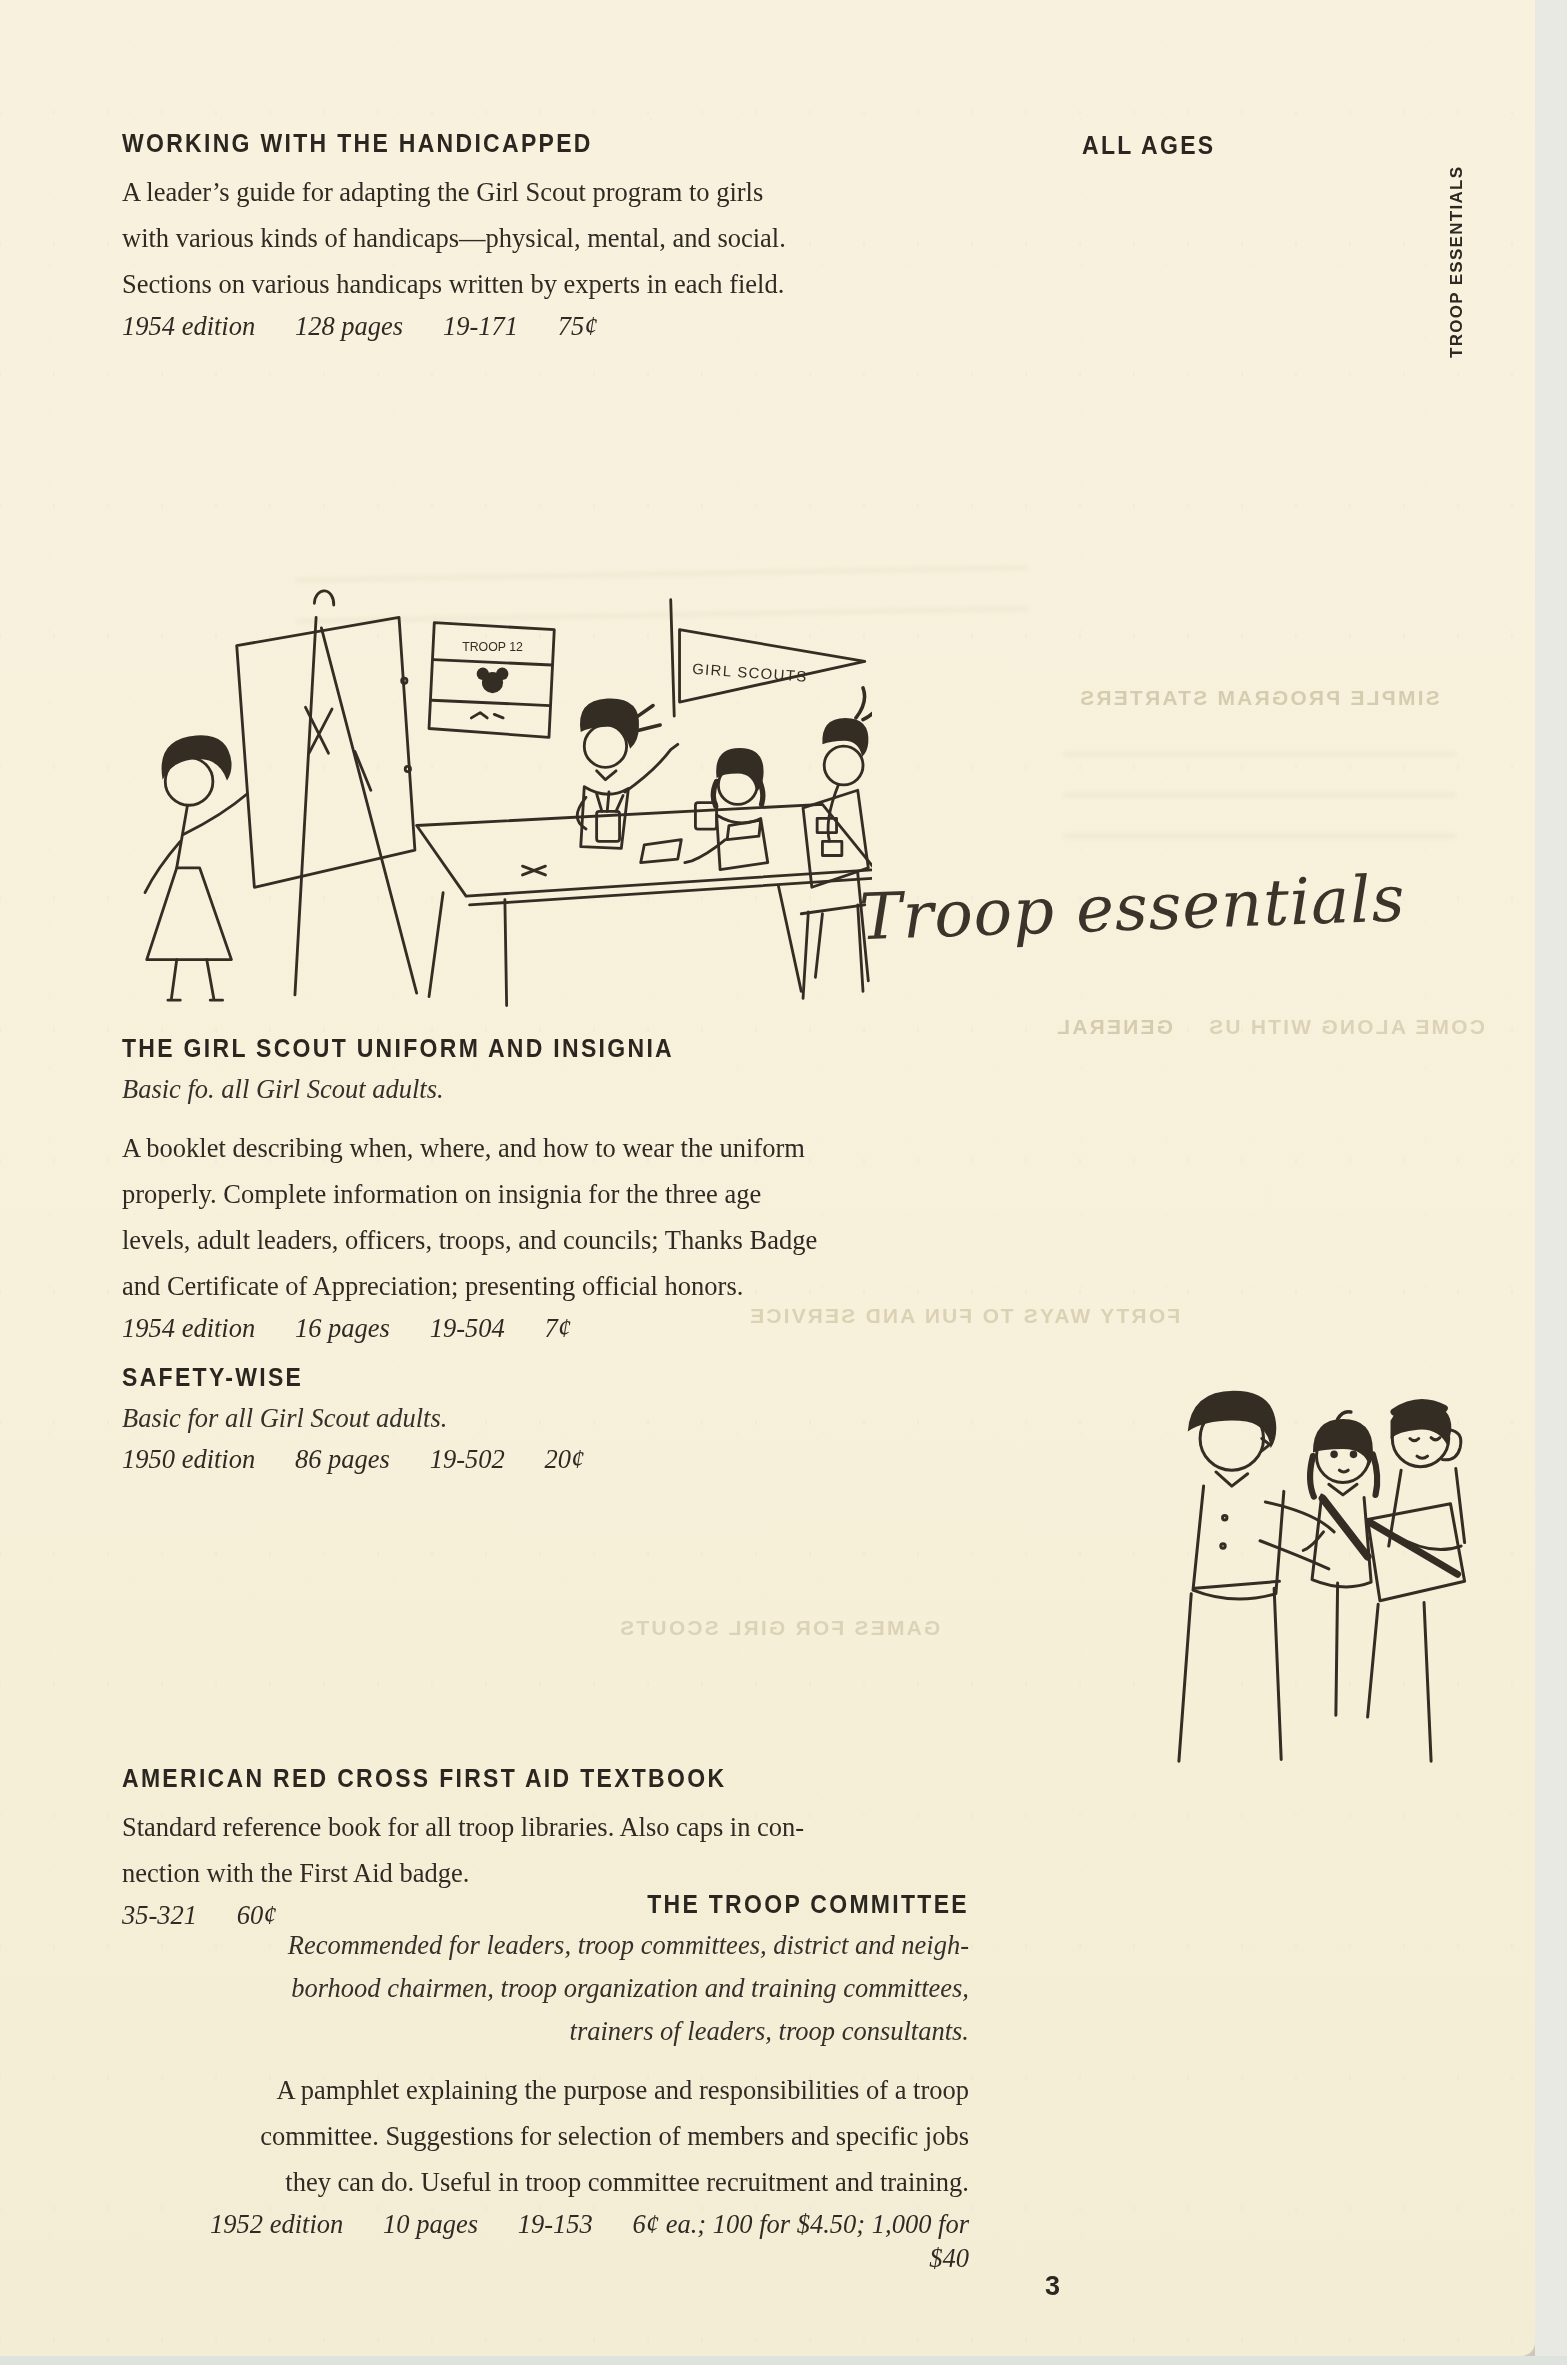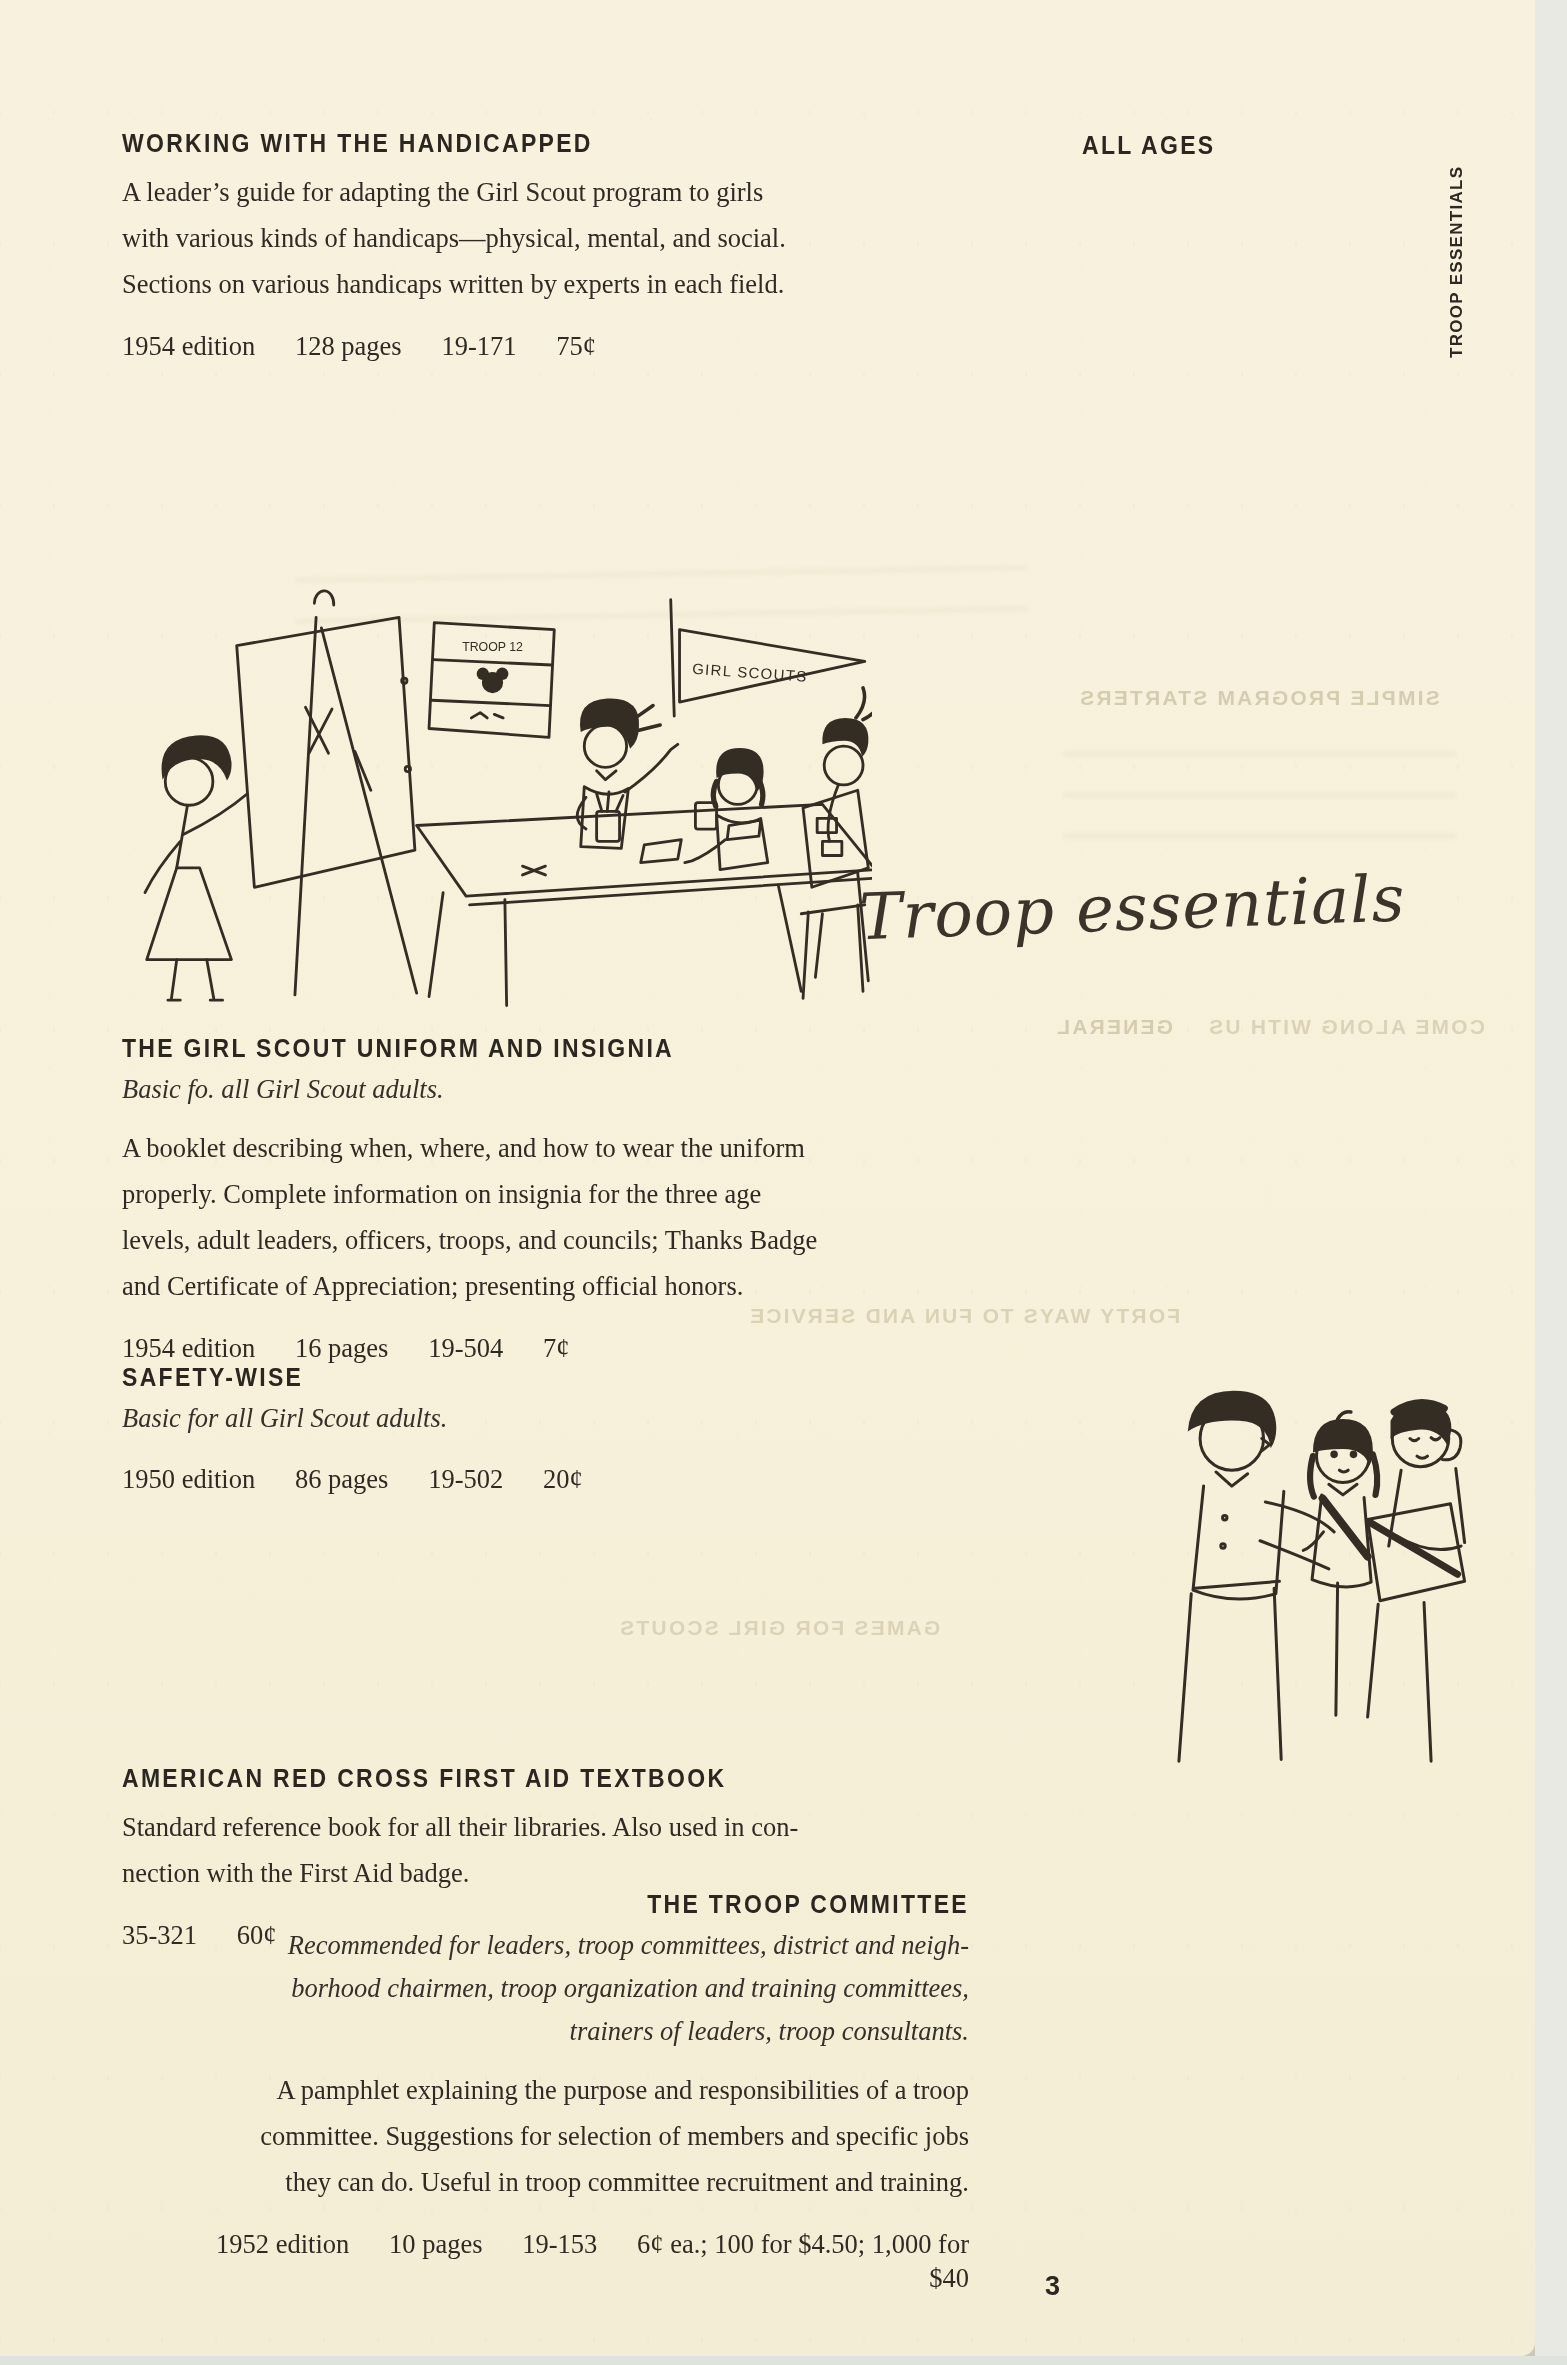--- a/index.html
+++ b/index.html
@@ -17,22 +17,22 @@
   .gutter-right{position:absolute;right:0;top:0;width:32px;height:2366px;background:#e9e9e3;}
   .gutter-bottom{position:absolute;left:0;bottom:0;width:1567px;height:9.7px;background:#dfe3de;}
 
   .h{display:inline-block;font-family:"Liberation Sans",sans-serif;font-weight:700;
      font-size:23px;line-height:28px;letter-spacing:2.3px;color:#2b2720;
      transform:scaleY(1.14);transform-origin:left top;white-space:nowrap;}
   .sec{position:absolute;left:122px;width:847px;}
   .aud{font-style:italic;font-size:26.5px;line-height:43px;color:#34302a;
        white-space:pre-line;margin-top:8px;}
   .bodytxt{font-size:26.5px;line-height:46px;color:#2f2b24;white-space:pre-line;margin-top:14px;}
-  .meta{font-size:26.5px;line-height:34px;color:#2f2b24;
-        white-space:pre-wrap;margin-top:22px;}
+  .meta{font-style:italic;font-size:26.5px;line-height:34px;color:#2f2b24;
+        white-space:pre-wrap;margin-top:2px;}
 
   .all-ages{position:absolute;left:1082px;top:129px;}
   .page-num{position:absolute;left:1045px;top:2271px;font-family:"Liberation Sans",sans-serif;
             font-weight:700;font-size:27px;color:#2b2822;}
   .side-tab{position:absolute;left:1447px;top:76px;height:282px;
             writing-mode:vertical-rl;transform:rotate(180deg);
             font-family:"Liberation Sans",sans-serif;font-weight:700;font-size:17px;
             letter-spacing:1.3px;color:#2d2922;white-space:nowrap;}
   .script-title{position:absolute;left:859px;top:872px;width:476px;
             font-family:"DejaVu Serif",serif;font-style:italic;font-size:64px;
@@ -167,21 +167,21 @@
   </div>
 
   <div class="sec" style="top:1361px;">
     <span class="h">SAFETY-WISE</span>
     <div class="aud">Basic for all Girl Scout adults.</div>
     <div class="meta">1950 edition   86 pages   19-502   20¢</div>
   </div>
 
   <div class="sec" style="top:1762px;">
     <span class="h">AMERICAN RED CROSS FIRST AID TEXTBOOK</span>
-    <div class="bodytxt">Standard reference book for all their libraries. Also used in con-
+    <div class="bodytxt">Standard reference book for all troop libraries. Also caps in con-
 nection with the First Aid badge.</div>
     <div class="meta">35-321   60¢</div>
   </div>
 
   <div class="sec" style="top:1888px;text-align:right;">
     <span class="h">THE TROOP COMMITTEE</span>
     <div class="aud">Recommended for leaders, troop committees, district and neigh-
 borhood chairmen, troop organization and training committees,
 trainers of leaders, troop consultants.</div>
     <div class="bodytxt">A pamphlet explaining the purpose and responsibilities of a troop

